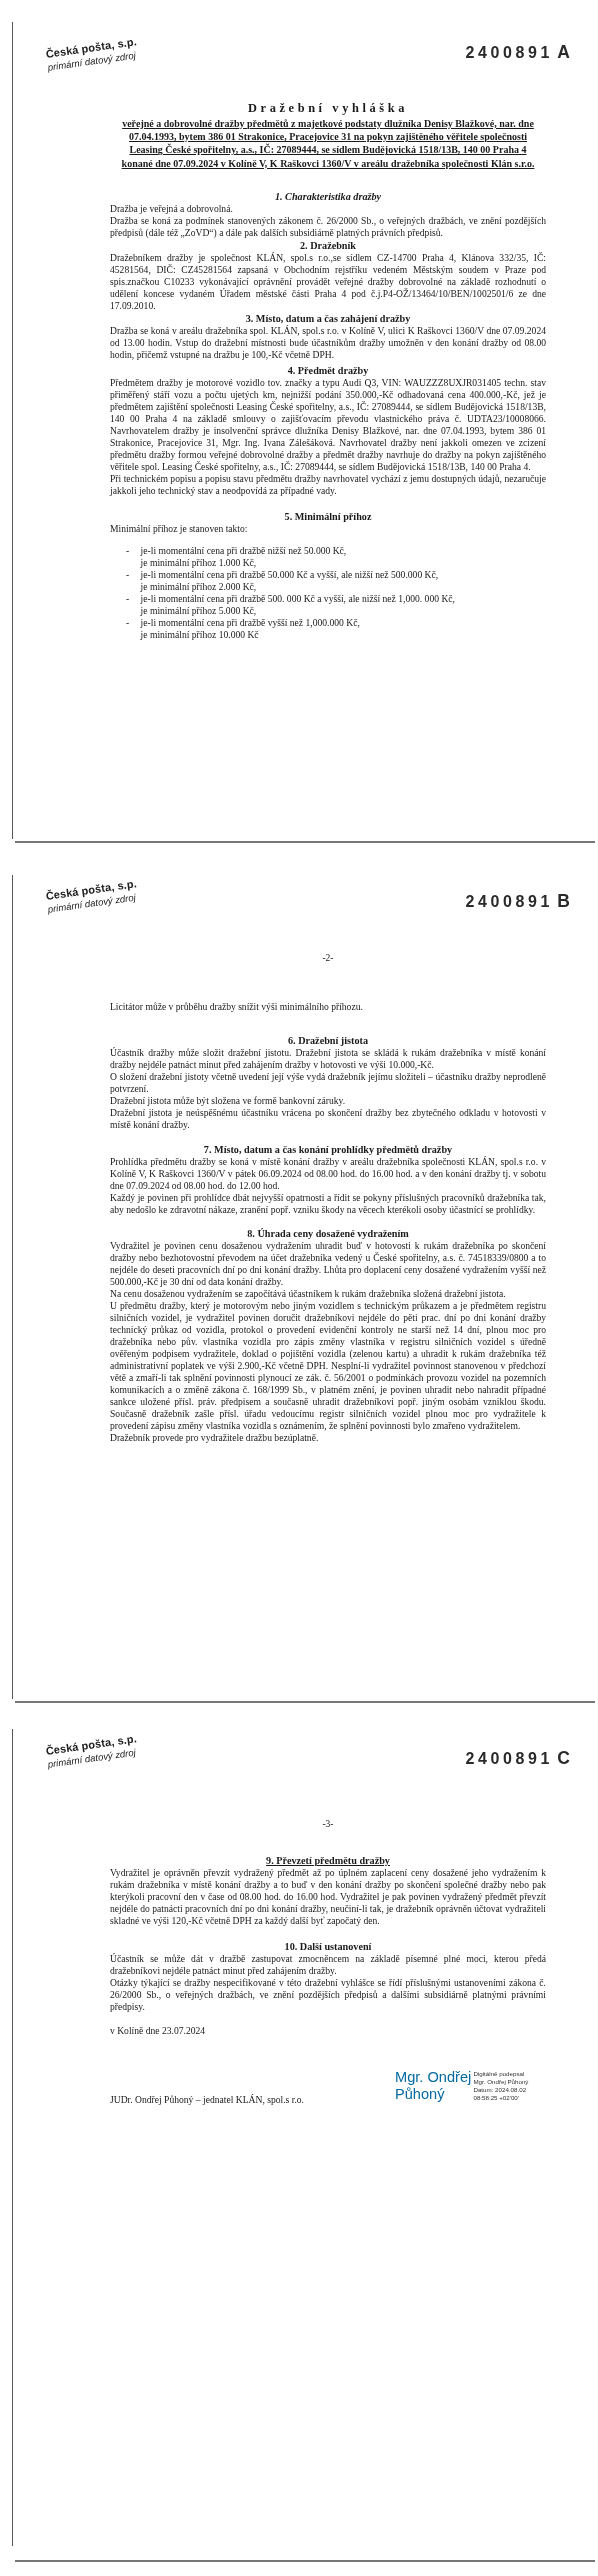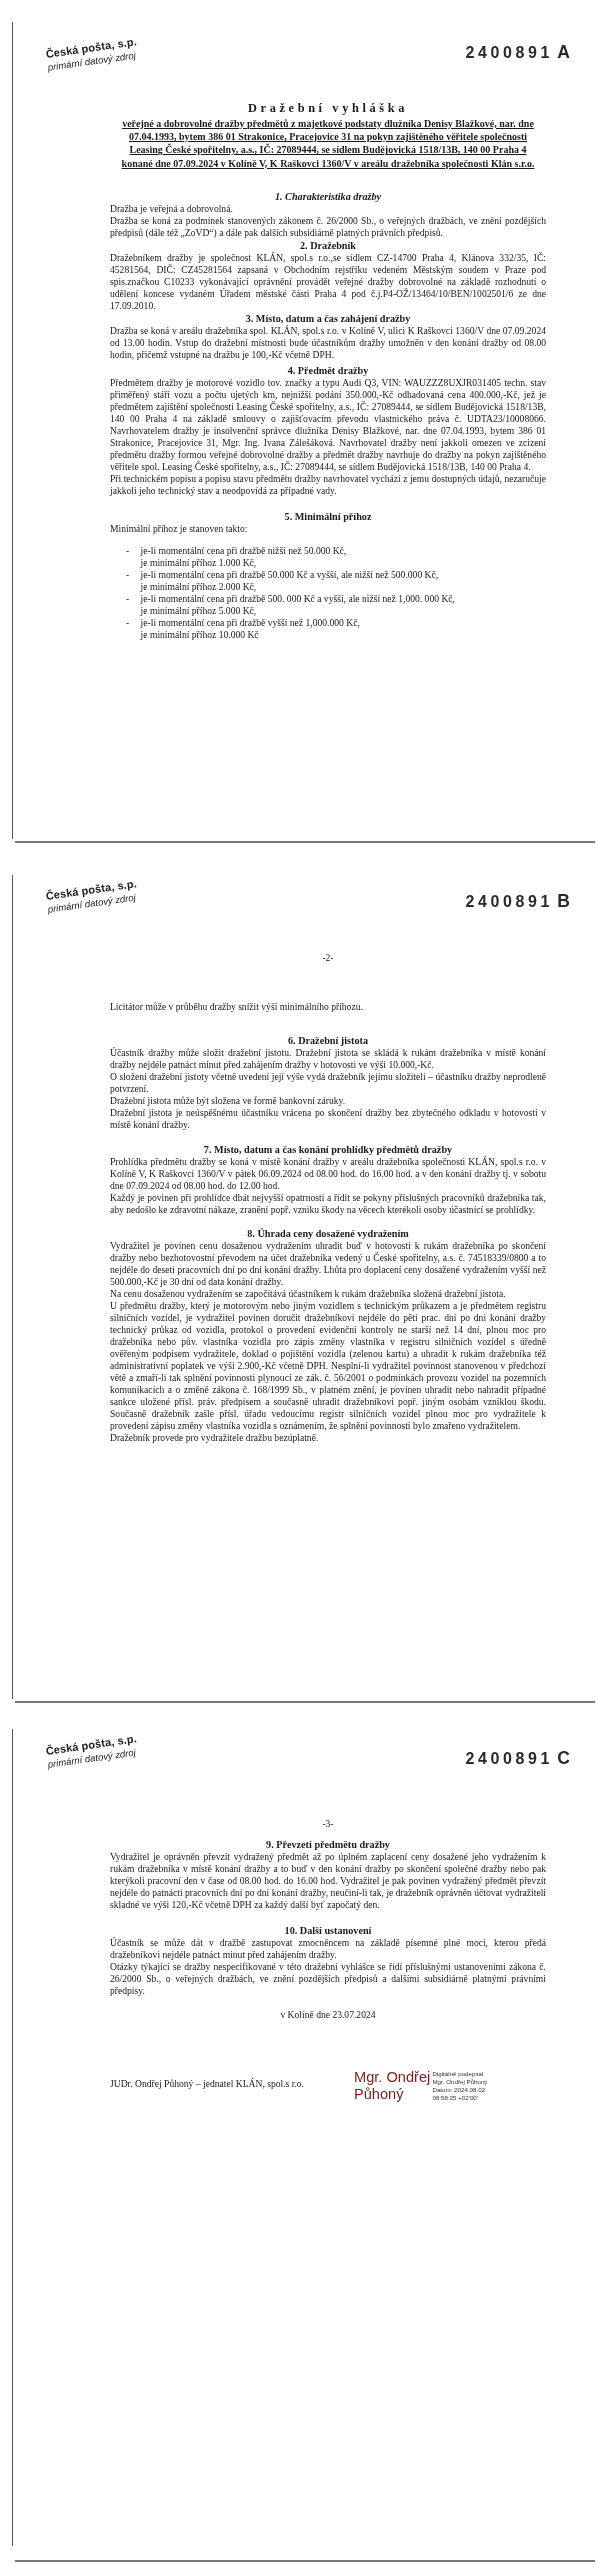--- a/index.html
+++ b/index.html
@@ -19,21 +19,21 @@
   .just { text-align:justify; }
   .title { text-align:center; font-weight:bold; font-size:12.4px; letter-spacing:3.6px; margin-bottom:2.9px; }
   .subtitle { text-align:center; font-weight:bold; font-size:10px; line-height:13.3px; padding:0 0px;text-decoration:underline; }
   .sec { text-align:center; font-weight:bold; font-size:10.2px; margin:0; line-height:13px; }
   p { margin:0; }
   .pagenum { text-align:center; font-size:9.5px; }
   ul.bids { list-style:none; margin:10.2px 0 0 0; padding:0 0 0 16px; }
   ul.bids li { position:relative; padding-left:14.6px; line-height:12px; }
   ul.bids li::before { content:"-"; position:absolute; left:0; }
   .sig { position:absolute; font-family:"Liberation Sans", sans-serif; }
-  .sig-name { font-size:14.6px; line-height:17px; color:#7f1d1d; }
+  .sig-name { font-size:14.6px; line-height:17px; color:#0369a1;margin-left:41px; }
   .sig-meta { font-size:6.2px; line-height:8px; color:#333; }
 </style>
 </head>
 <body>
 
 <div class="page" style="top:0;height:846px;">
   <div class="edge-left" style="top:22px;height:817px;"></div>
   <div class="edge-bottom" style="top:841px;"></div>
 
   <div class="stamp" style="top:48px;">
@@ -127,28 +127,28 @@
     <div class="s1">Česká pošta, s.p.</div>
     <div class="s2">primární datový zdroj</div>
   </div>
   <div class="docnum" style="top:41px;">
     <span>2400891</span><span class="letter">C</span>
   </div>
 
   <div class="content" style="top:111px;">
     <div class="pagenum">-3-</div>
 
-    <div class="sec" style="margin-top:8px;">9.  Převzetí předmětu dražby</div>
+    <div class="sec" style="margin-top:24px;text-decoration:underline;">9.  Převzetí předmětu dražby</div>
     <p class="just">Vydražitel je oprávněn převzít vydražený předmět až po úplném zaplacení ceny dosažené jeho vydražením k rukám dražebníka v místě konání dražby a to buď v den konání dražby po skončení společné dražby nebo pak kterýkoli pracovní den v čase od 08.00 hod. do 16.00 hod. Vydražitel je pak povinen vydražený předmět převzít nejdéle do patnácti pracovních dní po dni konání dražby, neučiní-li tak, je dražebník oprávněn účtovat vydražiteli skladné ve výši 120,-Kč včetně DPH za každý další byť započatý den.</p>
 
     <div class="sec" style="margin-top:13px;">10. Další ustanovení</div>
     <p class="just">Účastník se může dát v dražbě zastupovat zmocněncem na základě písemné plné moci, kterou předá dražebníkovi nejdéle patnáct minut před zahájením dražby.</p>
     <p class="just">Otázky týkající se dražby nespecifikované v této dražební vyhlášce se řídí příslušnými ustanoveními zákona č. 26/2000 Sb., o veřejných dražbách, ve znění pozdějších předpisů a dalšími subsidiárně platnými právními předpisy.</p>
 
-    <p style="margin-top:11.7px;text-align:center;">v Kolíně dne 23.07.2024</p>
+    <p style="margin-top:11.7px;">v Kolíně dne 23.07.2024</p>
     <p style="margin-top:57px;">JUDr. Ondřej Půhoný – jednatel KLÁN, spol.s r.o.</p>
   </div>
 
   <div class="sig" style="left:354px;top:362px;">
     <div style="display:flex;align-items:flex-start;">
       <div>
         <div class="sig-name">Mgr. Ondřej</div>
         <div class="sig-name">Půhoný</div>
       </div>
       <div style="margin-left:2.2px;margin-top:0.7px;">

